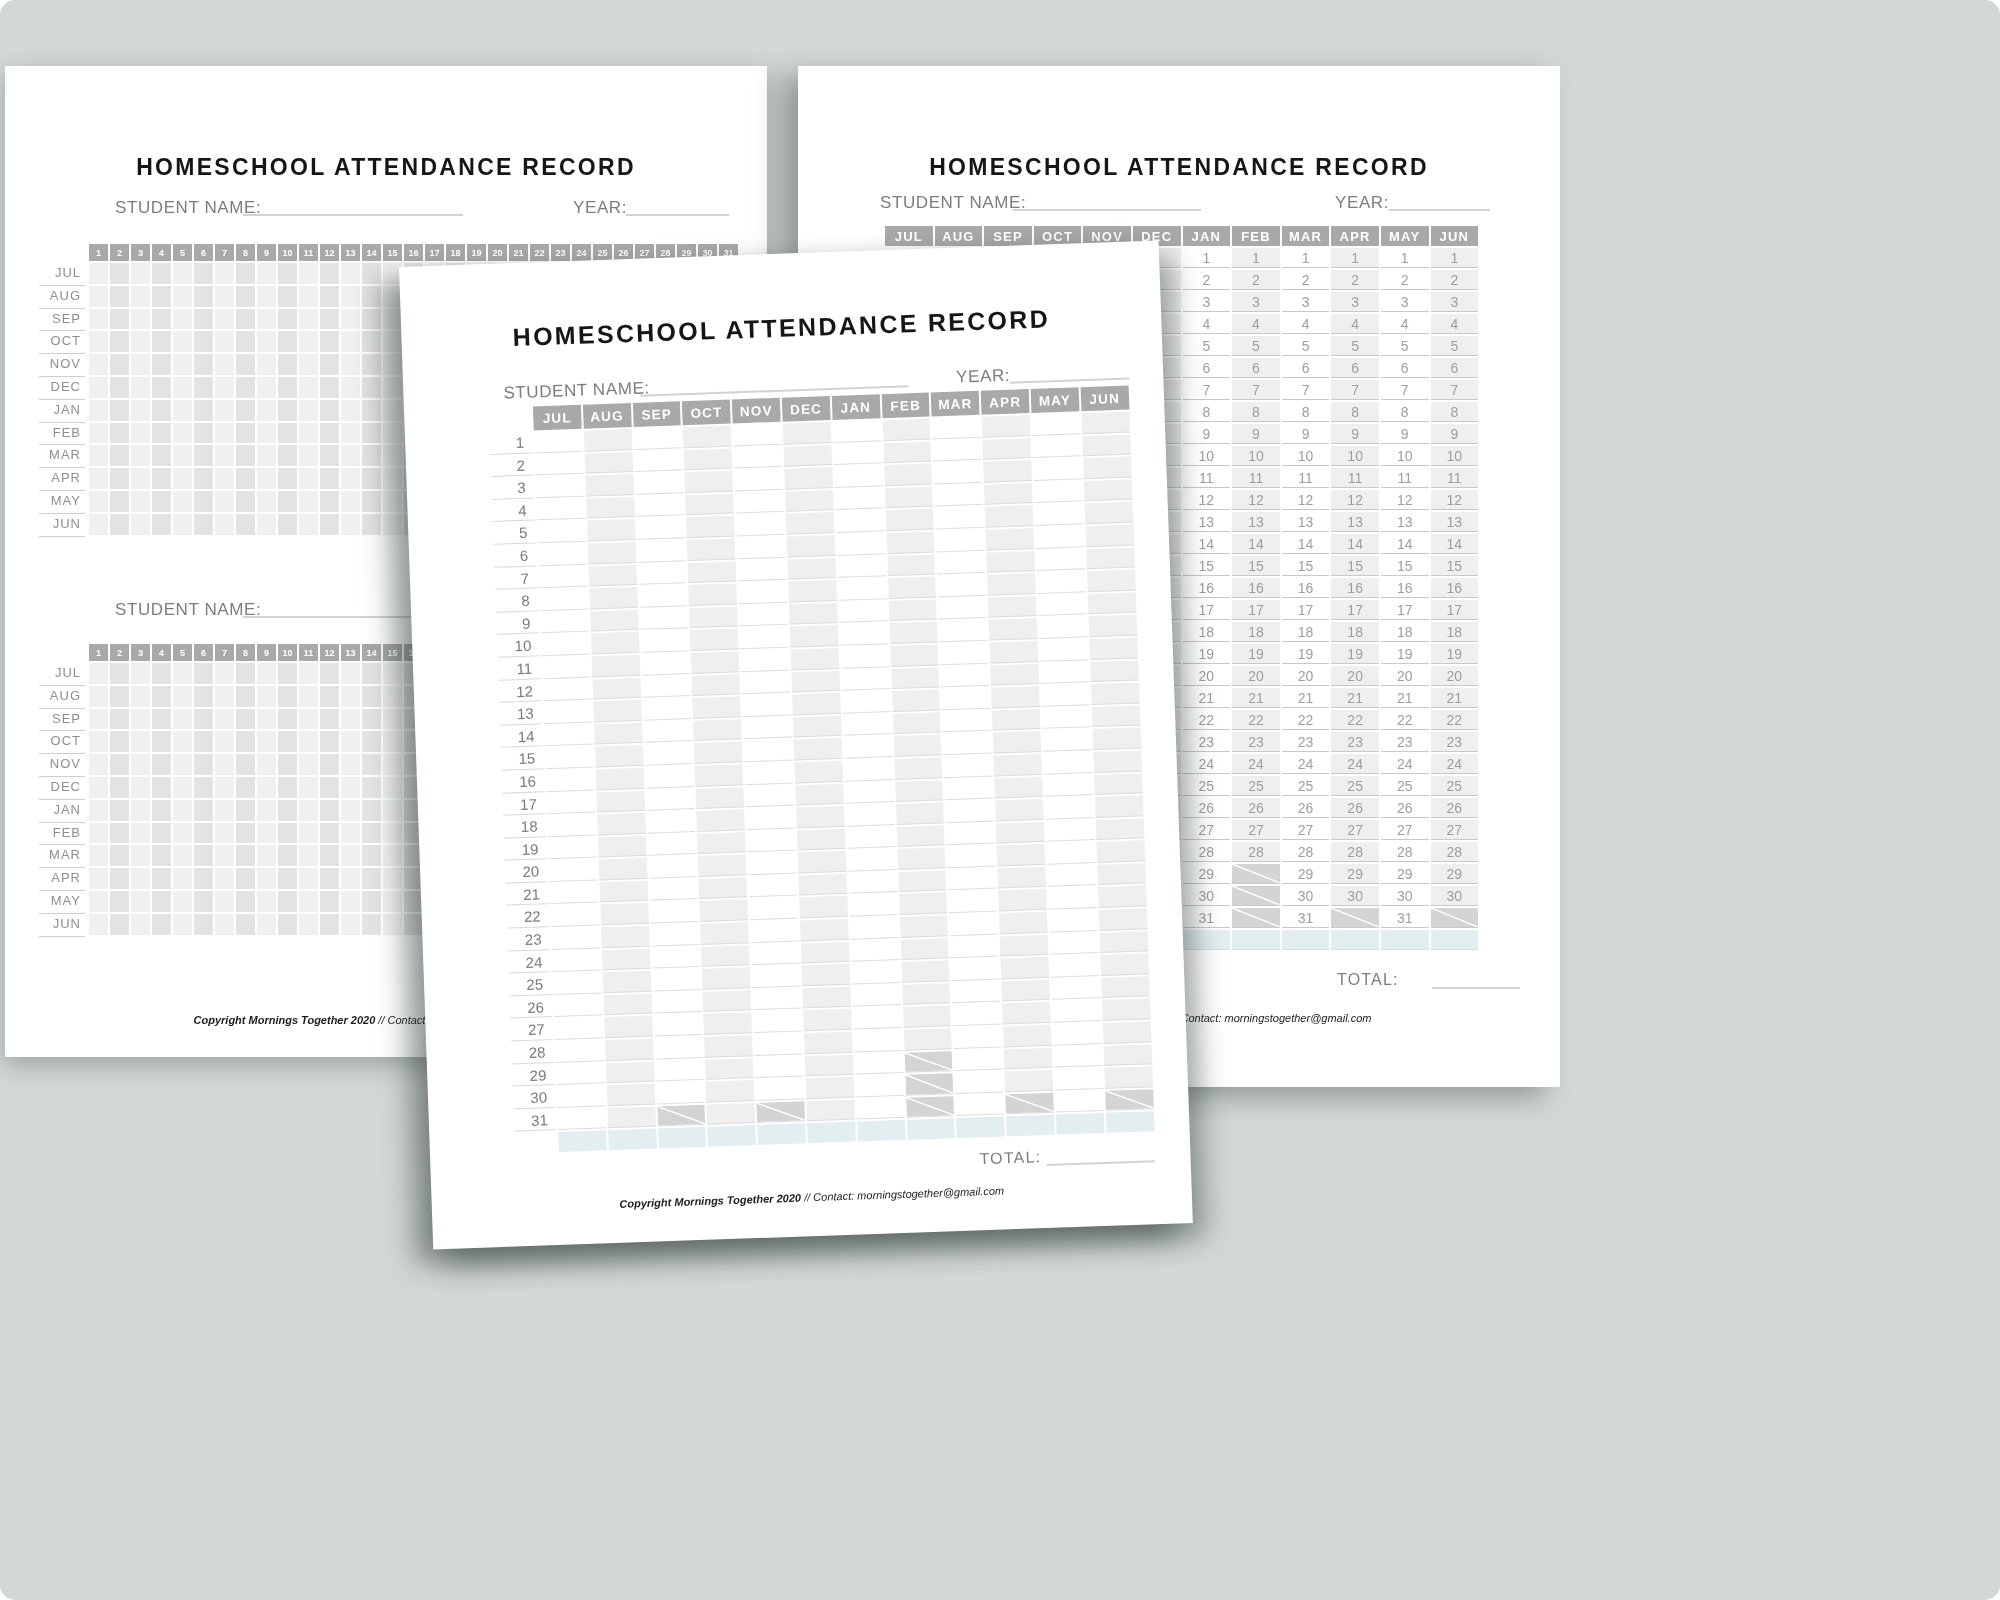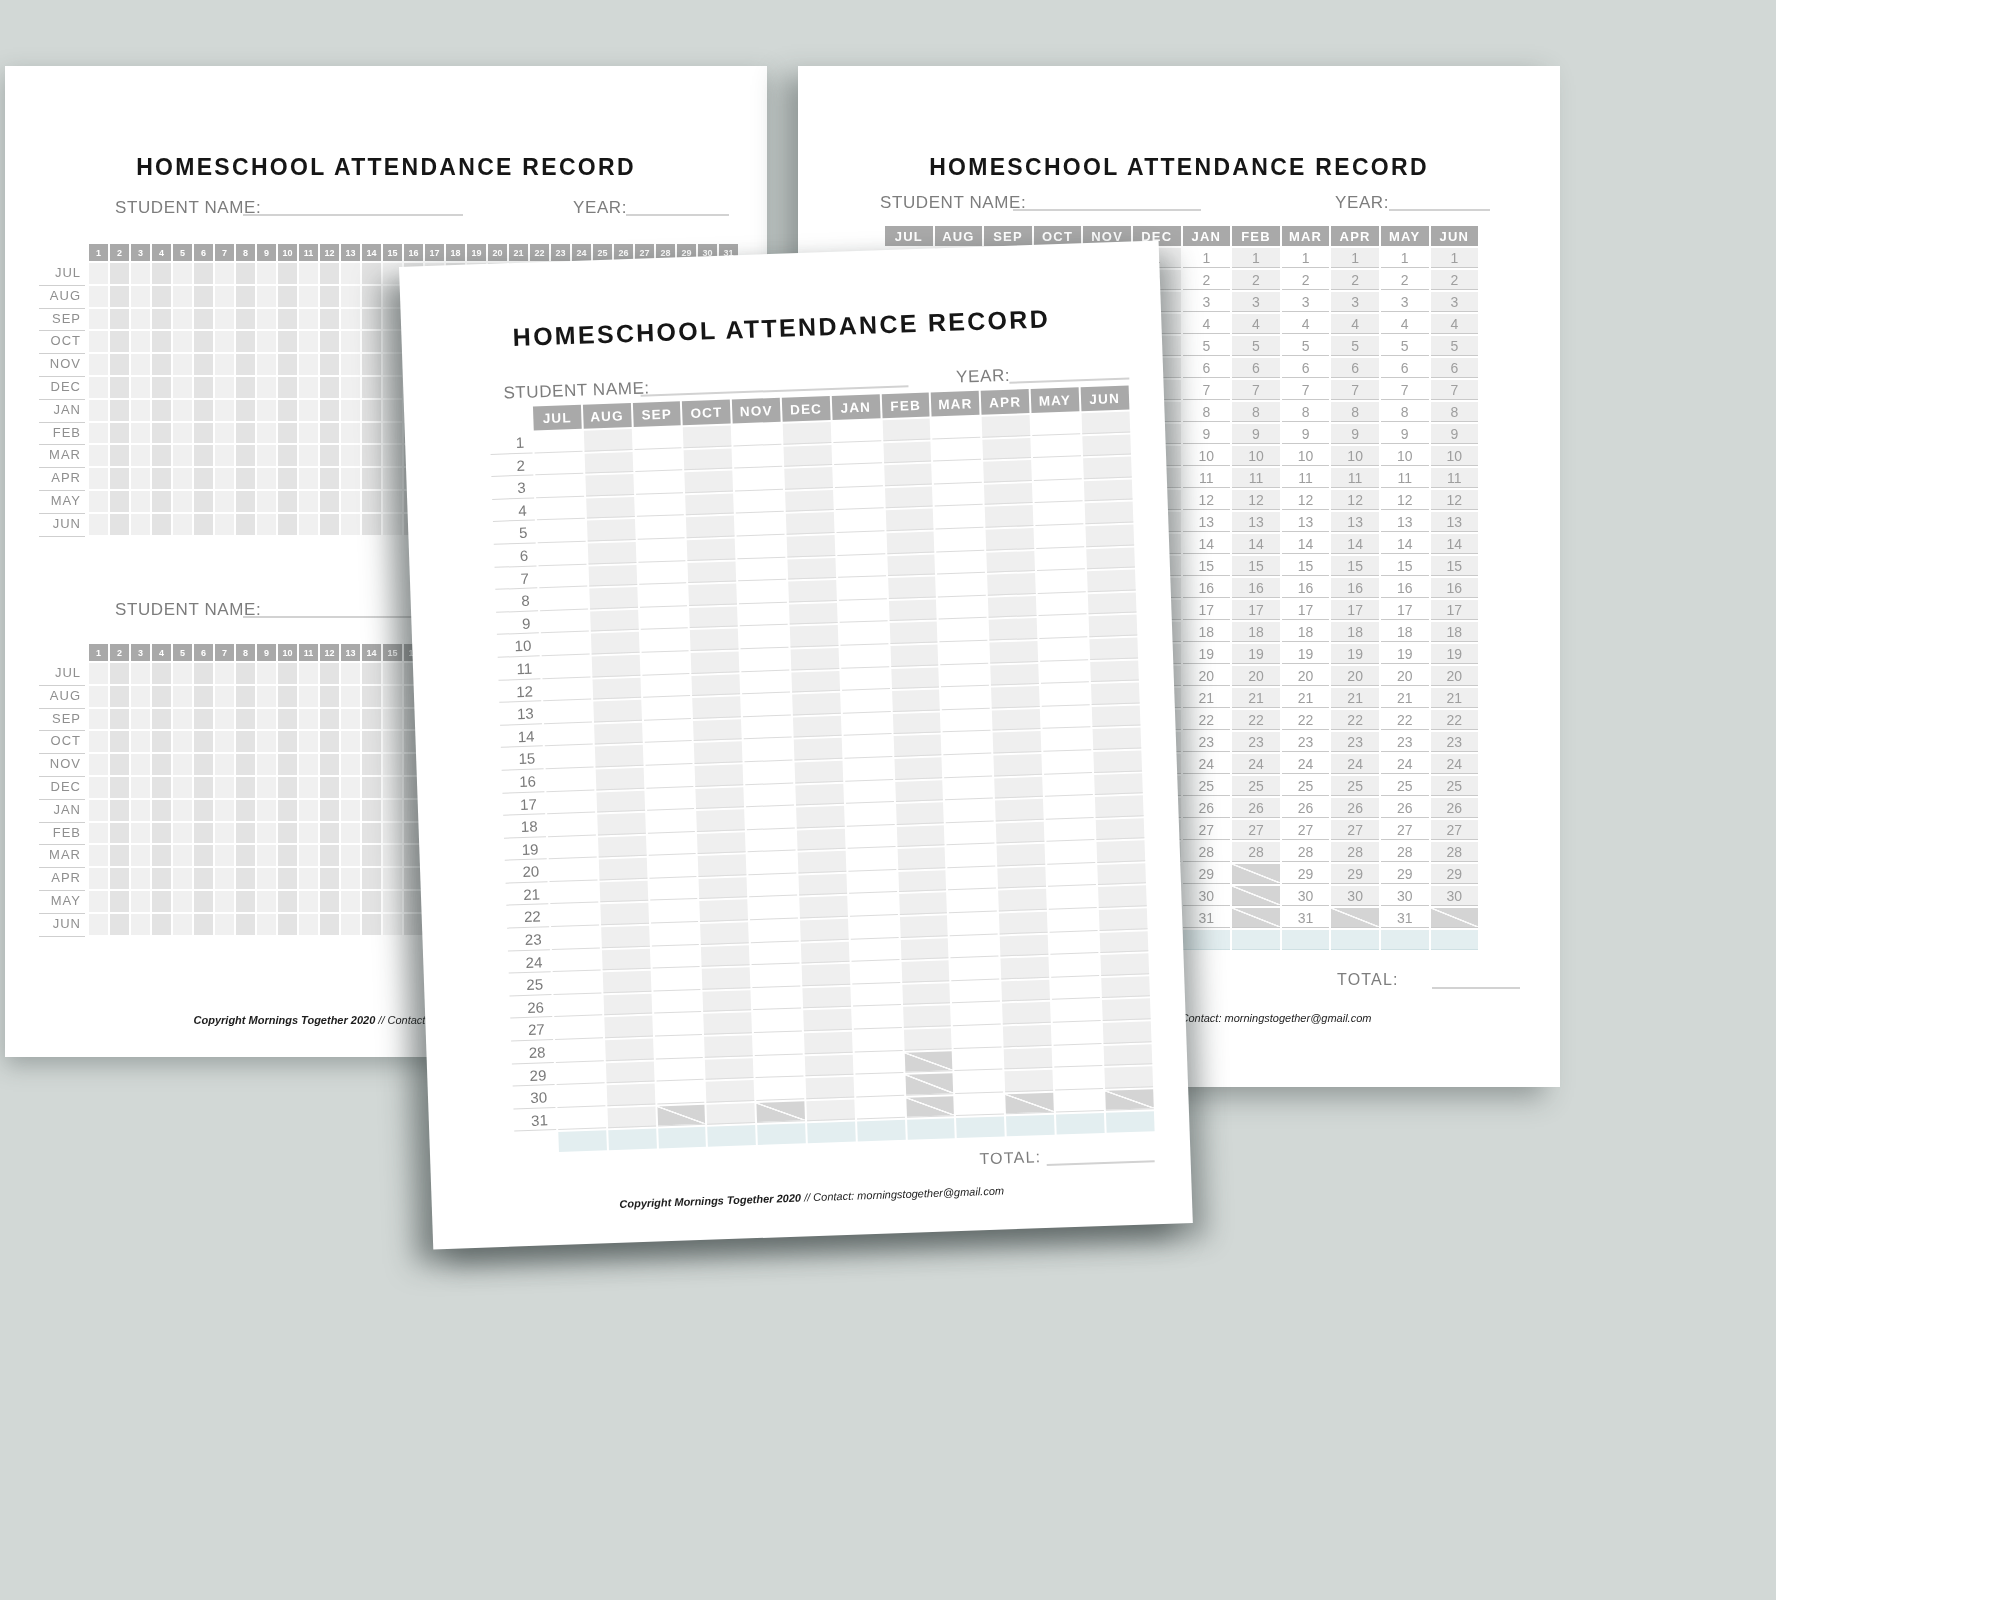--- a/index.html
+++ b/index.html
@@ -1,17 +1,17 @@
 <!DOCTYPE html>
 <html style="--background: #d2d8d6; --page: #ffffff; --title-text: #161616; --label-text: #7d7d7d; --month-label-text: #8f8f8f; --header-cell-bg: #a9a9a9; --header-cell-text: #ffffff; --cell-white: #ffffff; --cell-gray: #efefef; --left-cell-light: #f0f0f0; --left-cell-dark: #e3e3e3; --blocked-cell: #d4d4d4; --total-row-bg: #e3eef0; --day-number-text: #9e9e9e; --underline: #d2d2d2;"><head>
 <meta charset="utf-8">
 <style>
   html,body{margin:0;padding:0;}
   body{font-family:"Liberation Sans", sans-serif;}
-  .scene{position:relative;width:1776px;height:1600px;overflow:hidden;background:var(--background,#d2d8d6);}
+  .scene{position:relative;width:2000px;height:1600px;overflow:hidden;background:var(--background,#d2d8d6);border-radius:15px;}
   .page{position:absolute;background:var(--page,#fff);}
   .page-left{left:5px;top:66px;width:762px;height:991px;box-shadow:0 8px 22px rgba(55,65,65,.35);}
   .page-right{left:798px;top:66px;width:762px;height:1021px;box-shadow:-16px 10px 26px rgba(55,65,65,.42);}
   .page-center{left:399px;top:267px;width:760px;height:983px;transform:rotate(-2deg);transform-origin:0 0;
                box-shadow:-18px 14px 28px rgba(45,55,55,.5),14px 16px 26px rgba(45,55,55,.38);z-index:3;}
   .page-title{position:absolute;left:0;right:0;margin:0;text-align:center;
               font-size:23px;font-weight:bold;letter-spacing:2.3px;color:var(--title-text,#161616);}
   .form-label{position:absolute;font-size:17px;color:var(--label-text,#7d7d7d);letter-spacing:.6px;white-space:nowrap;}
   .write-line{position:absolute;height:20px;border-bottom:2px solid var(--underline,#d2d2d2);}
   

